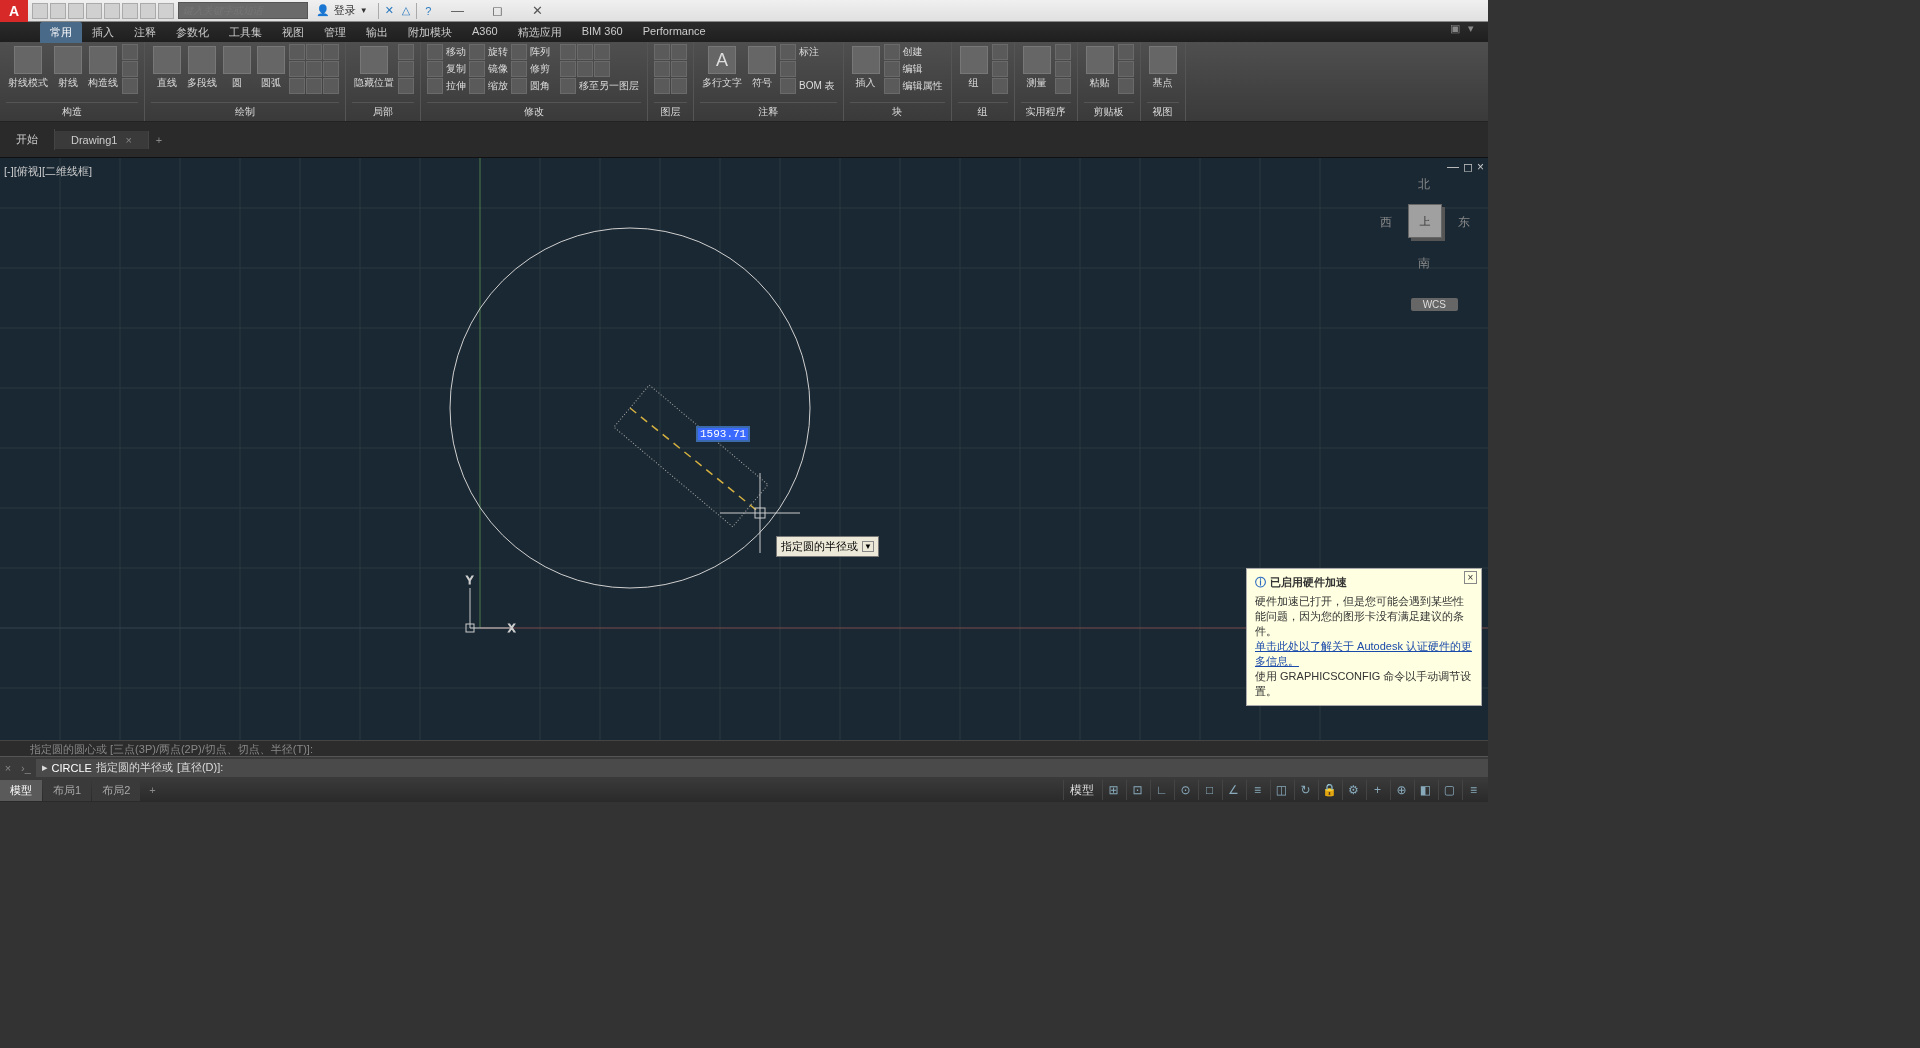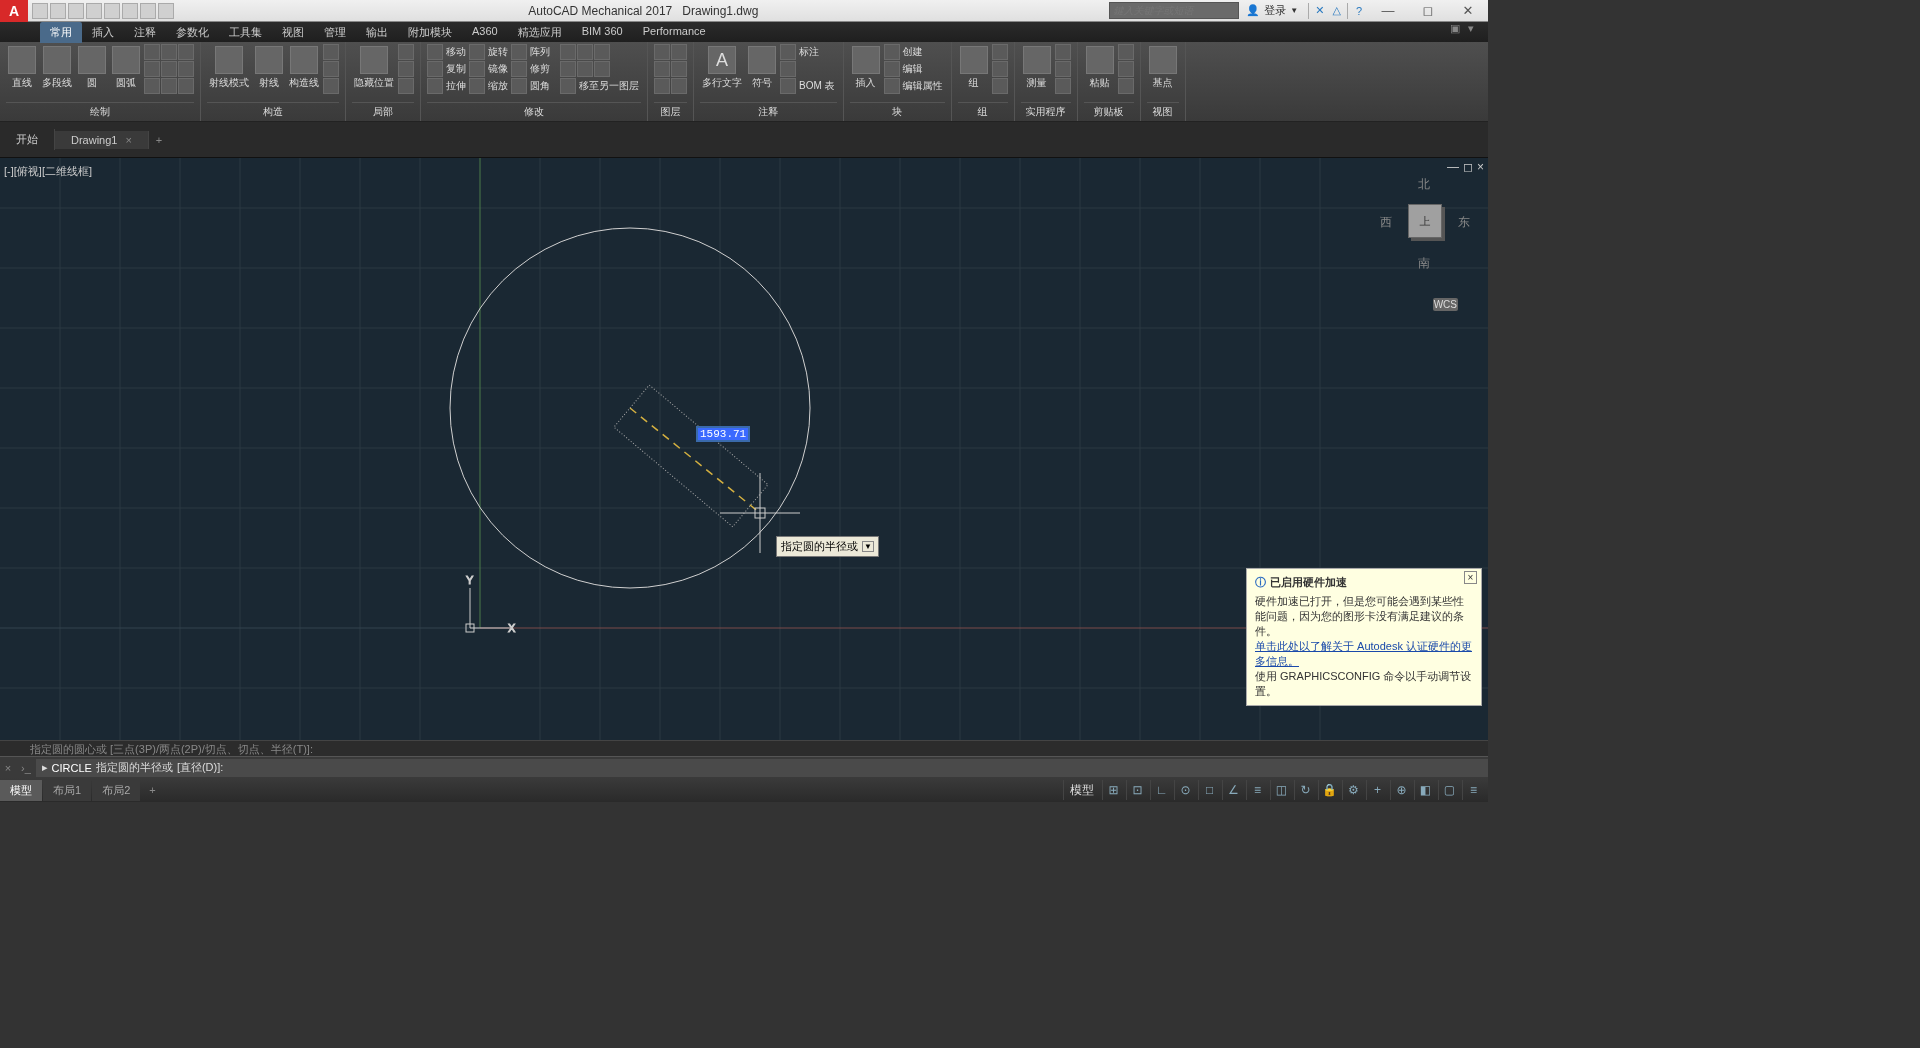--- a/index.html
+++ b/index.html
@@ -58,21 +58,21 @@
 .crosshair { stroke: #ccc; stroke-width: 1; }
 .ucs-icon { stroke: #ccc; stroke-width: 1; fill:none; }
 .dim-input { position: absolute; background: #fff; color: #000; border: 2px solid #3a6aaa; font-size: 11px; padding: 0 2px; font-family: Liberation Mono, monospace; }
 .dim-input.sel { background: #3a6aff; color:#fff; }
 .tooltip { position: absolute; background: #ece9d8; border: 1px solid #777; color: #000; font-size: 11px; padding: 2px 4px; display:flex; align-items:center; gap:4px;}
 
 
 .viewcube { position: absolute; top: 18px; right: 18px; width: 90px; height: 110px; }
 .viewcube .dir { position:absolute; color:#888; font-size:12px; }
 .viewcube .cube { position:absolute; top:28px; left:28px; width:34px; height:34px; background:#a0a0a0; border:1px solid #666; display:flex;align-items:center;justify-content:center;color:#333; box-shadow: 3px 3px 0 #555;}
-.wcs-badge { position:absolute; top:140px; right:30px; background:#666; color:#ddd; font-size:10px; padding:1px 1px; border-radius:2px;}
+.wcs-badge { position:absolute; top:140px; right:30px; background:#666; color:#ddd; font-size:10px; padding:1px 12px; border-radius:2px;}
 
 
 .ime { position: absolute; bottom: 110px; right: 20px; background: #fff; border: 1px solid #aaa; border-radius: 3px; padding: 2px 6px; display: flex; gap: 6px; align-items: center; }
 .ime .s { width:16px;height:16px;background:#e74c3c;color:#fff;display:flex;align-items:center;justify-content:center;font-weight:bold;font-size:11px;border-radius:2px;}
 .ime span { color:#3a6aff; font-size:12px; }
 
 
 .notif { position: absolute; bottom: 34px; right: 6px; width: 236px; background: #ffffe1; border: 1px solid #aaa; padding: 6px 8px; font-size: 11px; color: #333; }
 .notif .nh { display:flex; align-items:center; gap:4px; font-weight:bold; margin-bottom:4px;}
 .notif .close { position:absolute; top:2px; right:4px; border:1px solid #888; width:13px;height:13px; text-align:center; line-height:11px; font-size:10px; cursor:pointer;}
@@ -101,23 +101,20 @@
   <div class="logo">A</div>
   <div class="qat">
     <div class="qbtn"></div>
     <div class="qbtn"></div>
     <div class="qbtn"></div>
     <div class="qbtn"></div>
     <div class="qbtn"></div>
     <div class="qbtn"></div>
     <div class="qbtn"></div>
     <div class="qbtn"></div>
-  </div>
-  <div class="title-center">
-    <span>AutoCAD Mechanical 2017</span>&nbsp;&nbsp;&nbsp;<span>Drawing1.dwg</span>
   </div>
   <input class="search" placeholder="鍵入关键字或短语" style="">
   <div class="user">
     <span>👤</span>
     <span>登录</span>
     <span style="font-size:8px">▼</span>
   </div>
   <div class="divider"></div>
   <span style="color:#2a7ac0;padding:0 4px;">✕</span>
   <span style="color:#2a7ac0;padding:0 4px;">△</span>
@@ -148,20 +145,49 @@
     <span style="color:#888">▣</span>
     <span style="color:#888">▾</span>
   </div>
 </div>
 
 <div class="ribbon">
   <div class="panel">
     <div class="tools">
       <div class="bigbtn">
           <div class="ico"></div>
+          <div class="lbl">射线模式</div>
+        </div>
+      <div class="bigbtn">
+          <div class="ico"></div>
+          <div class="lbl">射线</div>
+        </div>
+      <div class="bigbtn">
+          <div class="ico"></div>
+          <div class="lbl">构造线</div>
+        </div>
+      <div class="smallgrid">
+        <div class="smallrow">
+            <div class="smallbtn"></div>
+          </div>
+        <div class="smallrow">
+            <div class="smallbtn"></div>
+          </div>
+        <div class="smallrow">
+            <div class="smallbtn"></div>
+          </div>
+      </div>
+    </div>
+    <div class="plabel">构造</div>
+  </div>
+
+  <div class="panel">
+    <div class="tools">
+      <div class="bigbtn">
+          <div class="ico"></div>
           <div class="lbl">直线</div>
         </div>
       <div class="bigbtn">
           <div class="ico"></div>
           <div class="lbl">多段线</div>
         </div>
       <div class="bigbtn">
           <div class="ico"></div>
           <div class="lbl">圆</div>
         </div>
@@ -181,49 +207,20 @@
             <div class="smallbtn"></div>
           </div>
         <div class="smallrow">
             <div class="smallbtn"></div>
             <div class="smallbtn"></div>
             <div class="smallbtn"></div>
           </div>
       </div>
     </div>
     <div class="plabel">绘制</div>
-  </div>
-
-  <div class="panel">
-    <div class="tools">
-      <div class="bigbtn">
-          <div class="ico"></div>
-          <div class="lbl">射线模式</div>
-        </div>
-      <div class="bigbtn">
-          <div class="ico"></div>
-          <div class="lbl">射线</div>
-        </div>
-      <div class="bigbtn">
-          <div class="ico"></div>
-          <div class="lbl">构造线</div>
-        </div>
-      <div class="smallgrid">
-        <div class="smallrow">
-            <div class="smallbtn"></div>
-          </div>
-        <div class="smallrow">
-            <div class="smallbtn"></div>
-          </div>
-        <div class="smallrow">
-            <div class="smallbtn"></div>
-          </div>
-      </div>
-    </div>
-    <div class="plabel">构造</div>
   </div>
 
   <div class="panel">
     <div class="tools">
       <div class="bigbtn">
           <div class="ico"></div>
           <div class="lbl">隐藏位置</div>
         </div>
       <div class="smallgrid">
         <div class="smallrow">

